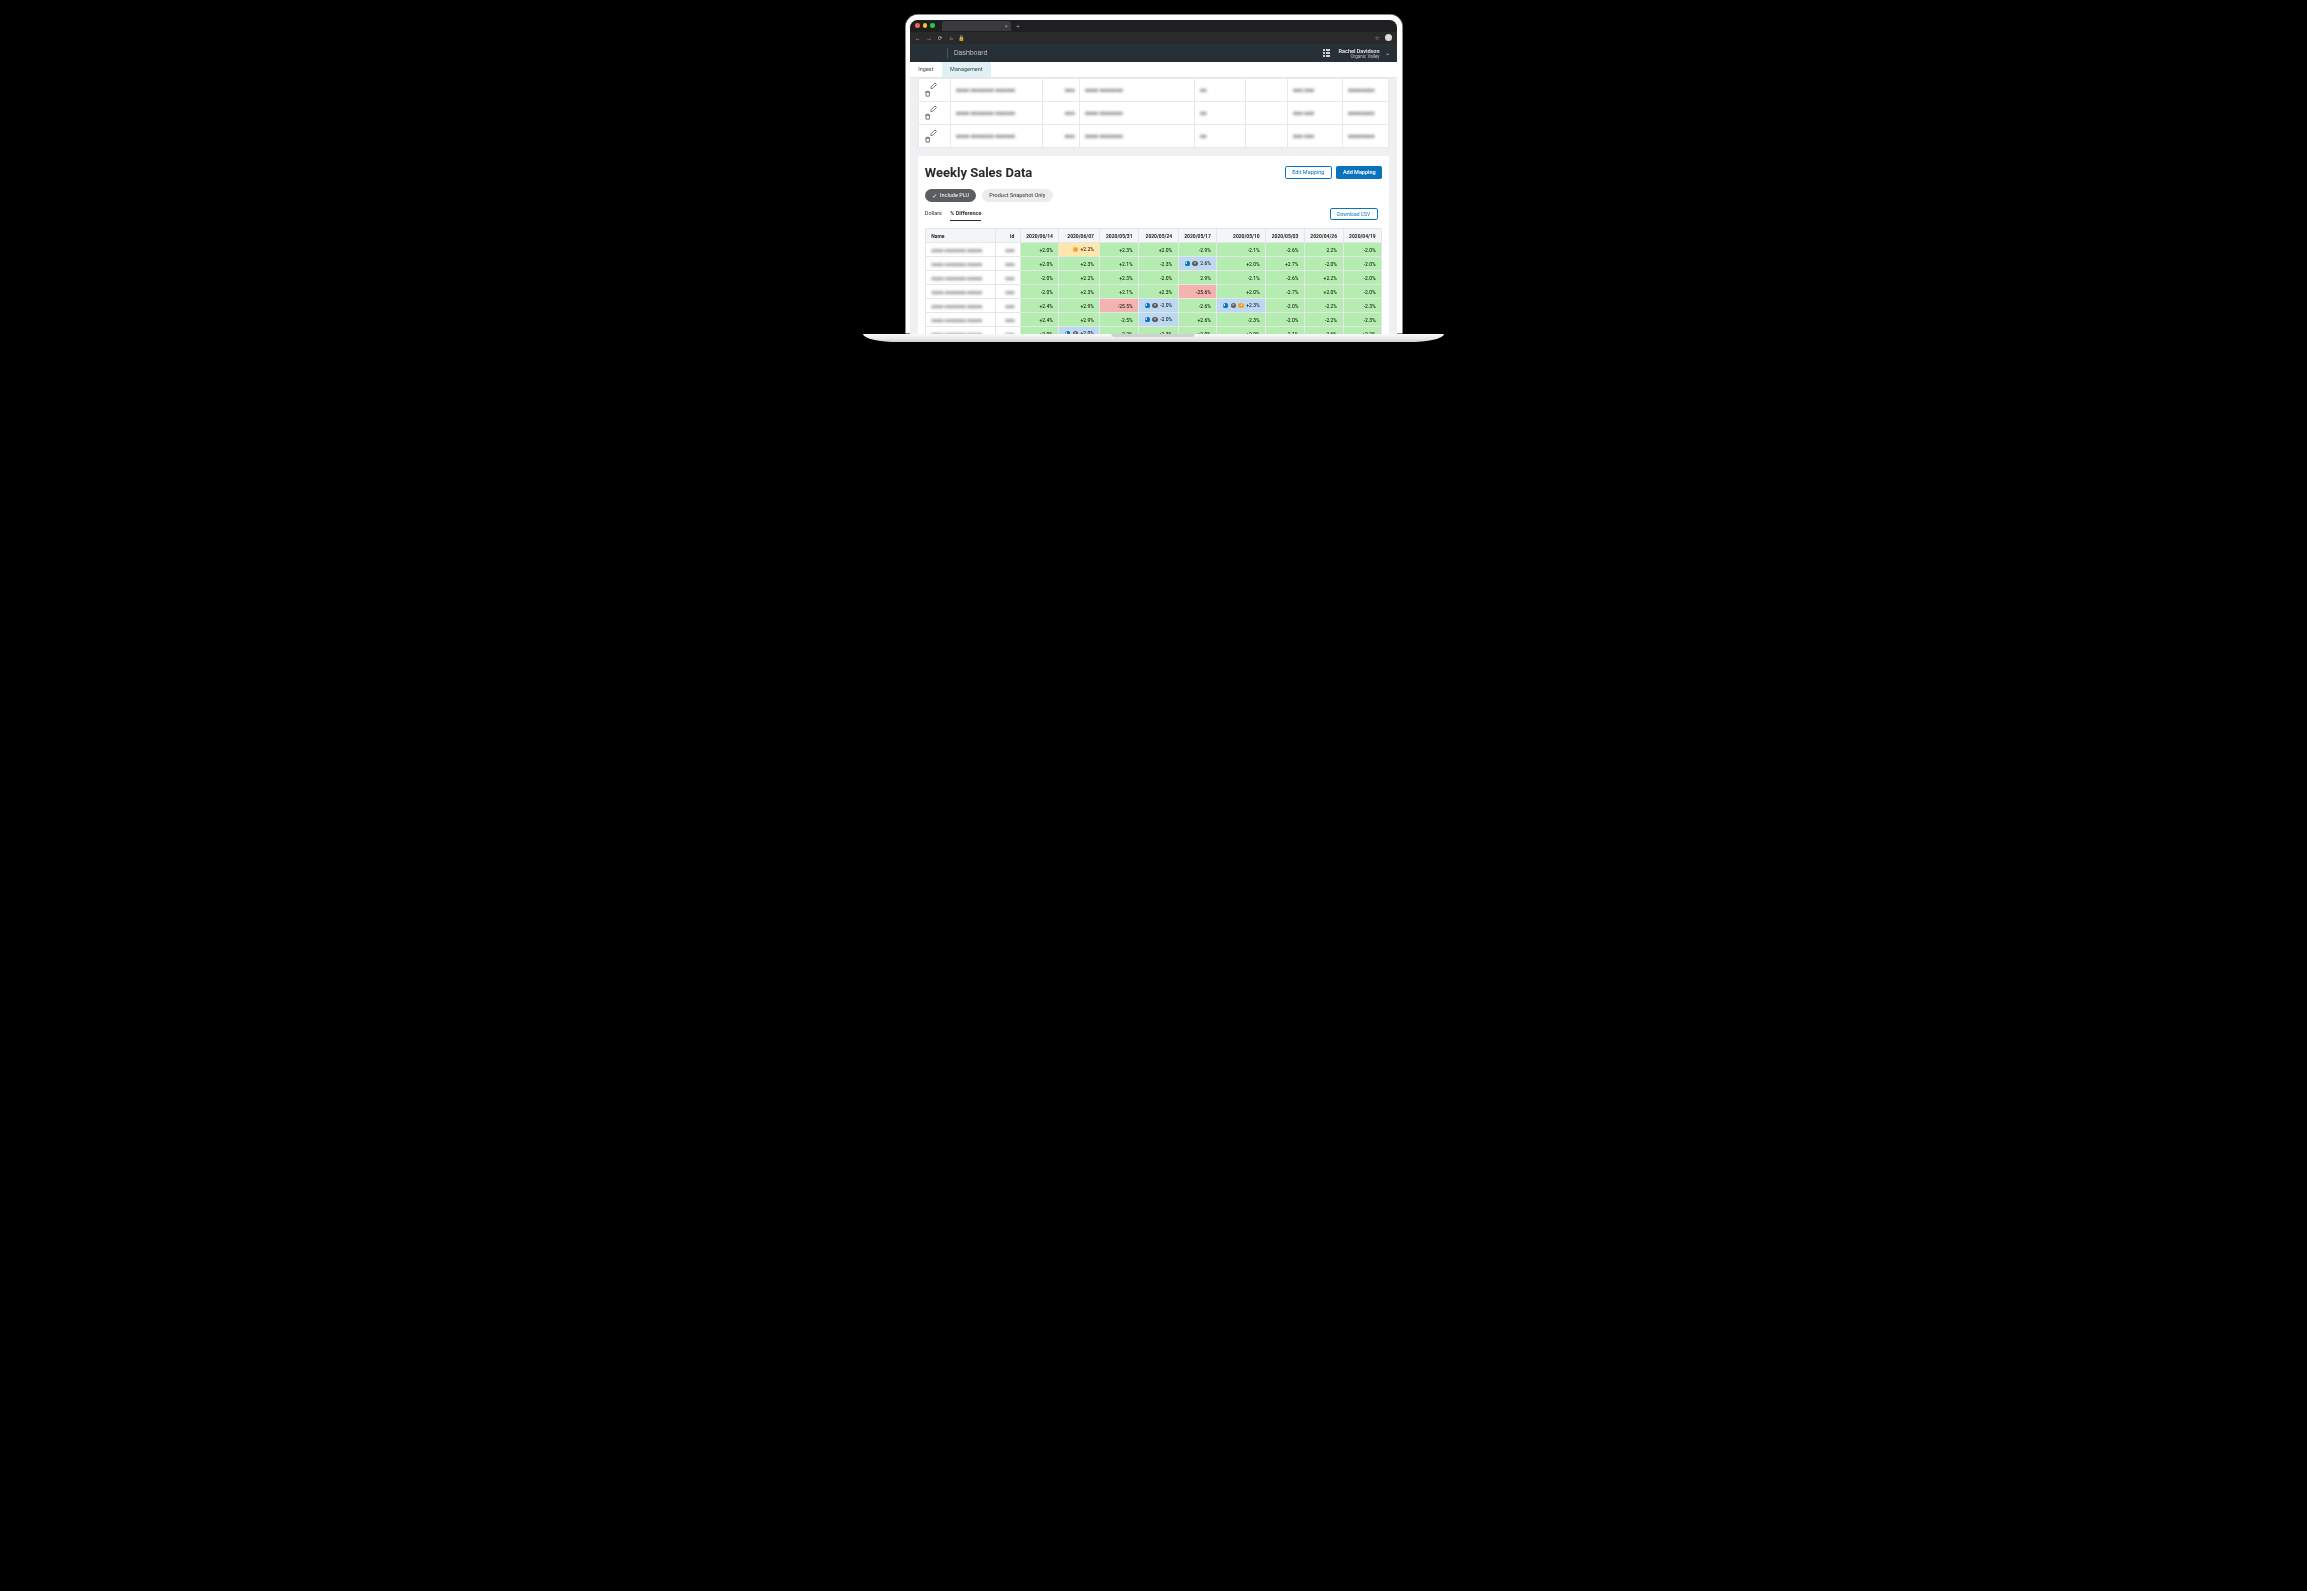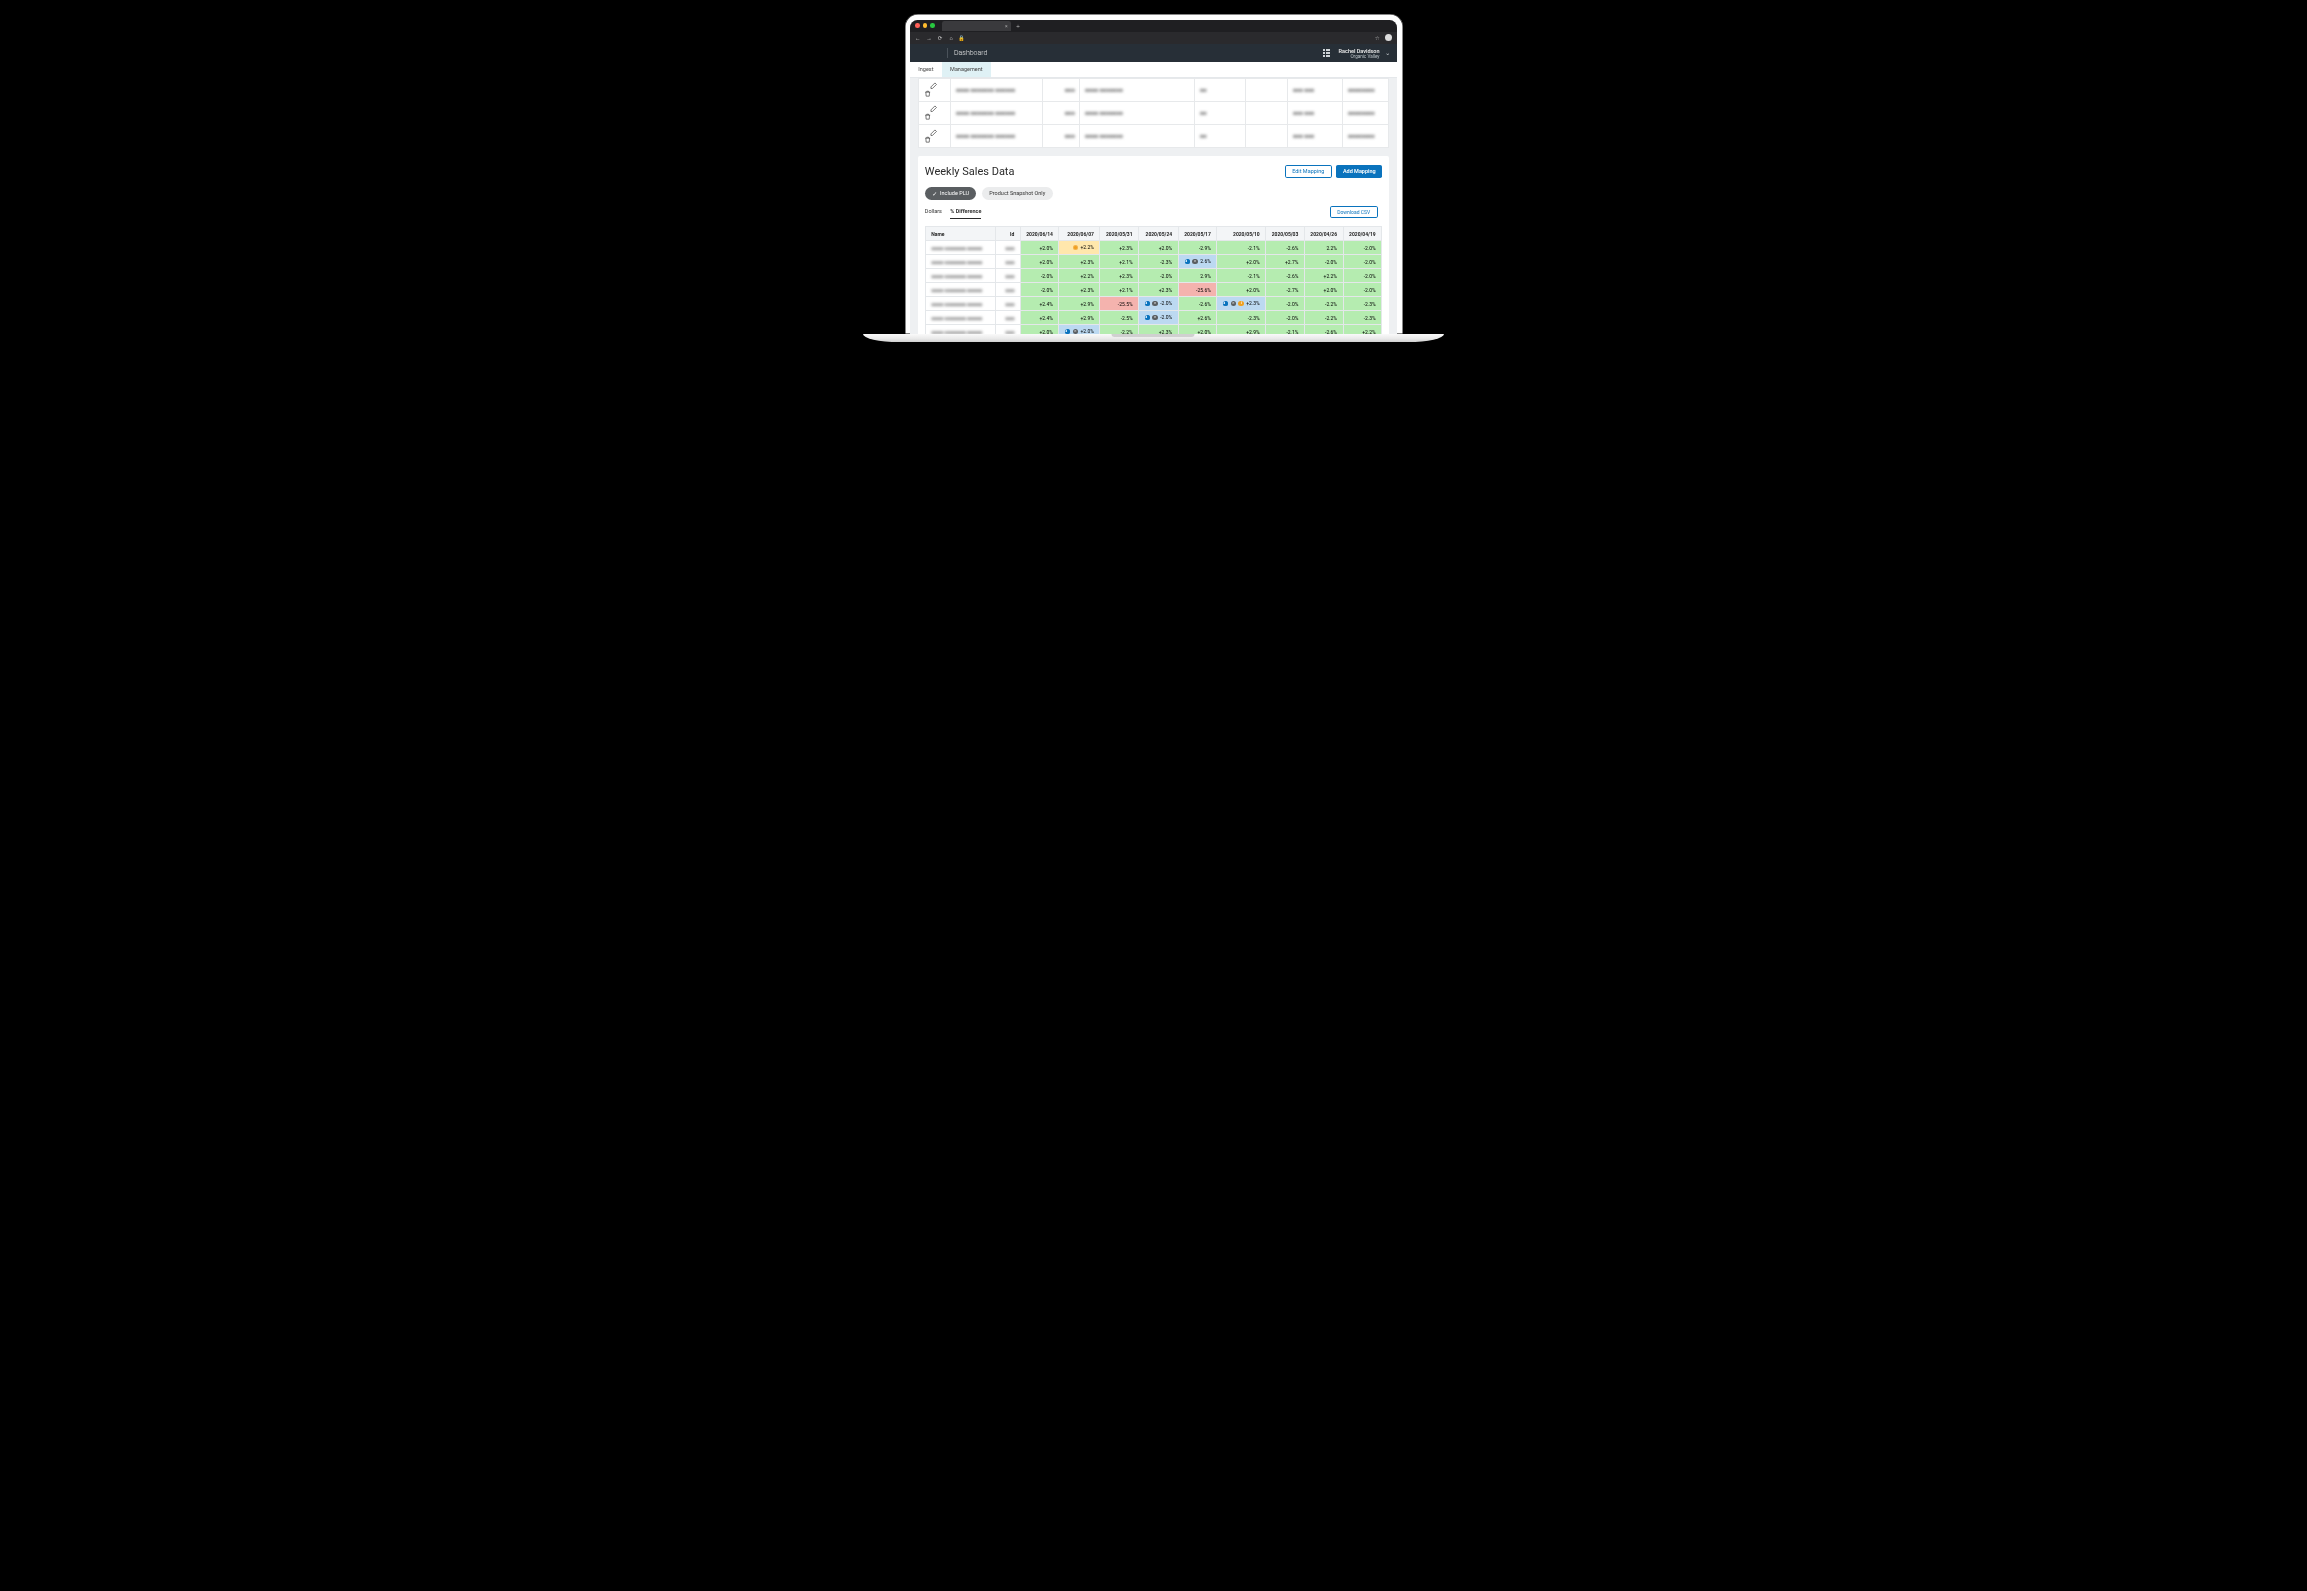--- a/index.html
+++ b/index.html
@@ -50,21 +50,21 @@
 .upper{background:#fff;margin:0 8.3px;}
 .upper table{width:100%;border-collapse:collapse;font-size:5.5px;}
 .upper td{border:0.5px solid #e7e9eb;padding:3.7px 4.6px;height:14px;}
 .actcell{width:32px;text-align:left;}
 .actcell .edit,.actcell .trash{display:inline-flex;width:7.4px;height:7.4px;color:#2a2a2a;vertical-align:middle;}
 .actcell .edit{margin-right:2.8px;margin-left:6.5px;}
 .blur{filter:blur(1.8px);color:#777;}
 
 .panel{background:#fff;margin:8.3px;border-radius:1.8px;padding:8.3px 6.5px 0;}
 .panel-head{display:flex;align-items:center;}
-.panel-title{font-size:11px;font-weight:400;color:#2a2a2a;}
+.panel-title{font-size:13px;font-weight:700;color:#2a2a2a;}
 .hspacer{flex:1;}
 .btn{height:13px;border-radius:1.8px;padding:0 6.5px;font-size:5.5px;display:inline-flex;align-items:center;cursor:pointer;}
 .btn.outline{border:0.5px solid var(--blue);color:var(--blue-text);background:#fff;margin-right:4.6px;}
 .btn.fill{background:var(--blue);color:#fff;font-weight:600;}
 .btn.small{height:12px;font-size:5px;}
 .chips{display:flex;gap:5.5px;margin:9.2px 0 4.6px;}
 .chip{border-radius:8.3px;height:13px;padding:0 7.4px;display:flex;align-items:center;font-size:5.5px;gap:2.8px;}
 .chip.active{background:#5a5e61;color:#fff;}
 .chip.idle{background:#ebeced;color:#333;}
 .check{font-size:6px;}

